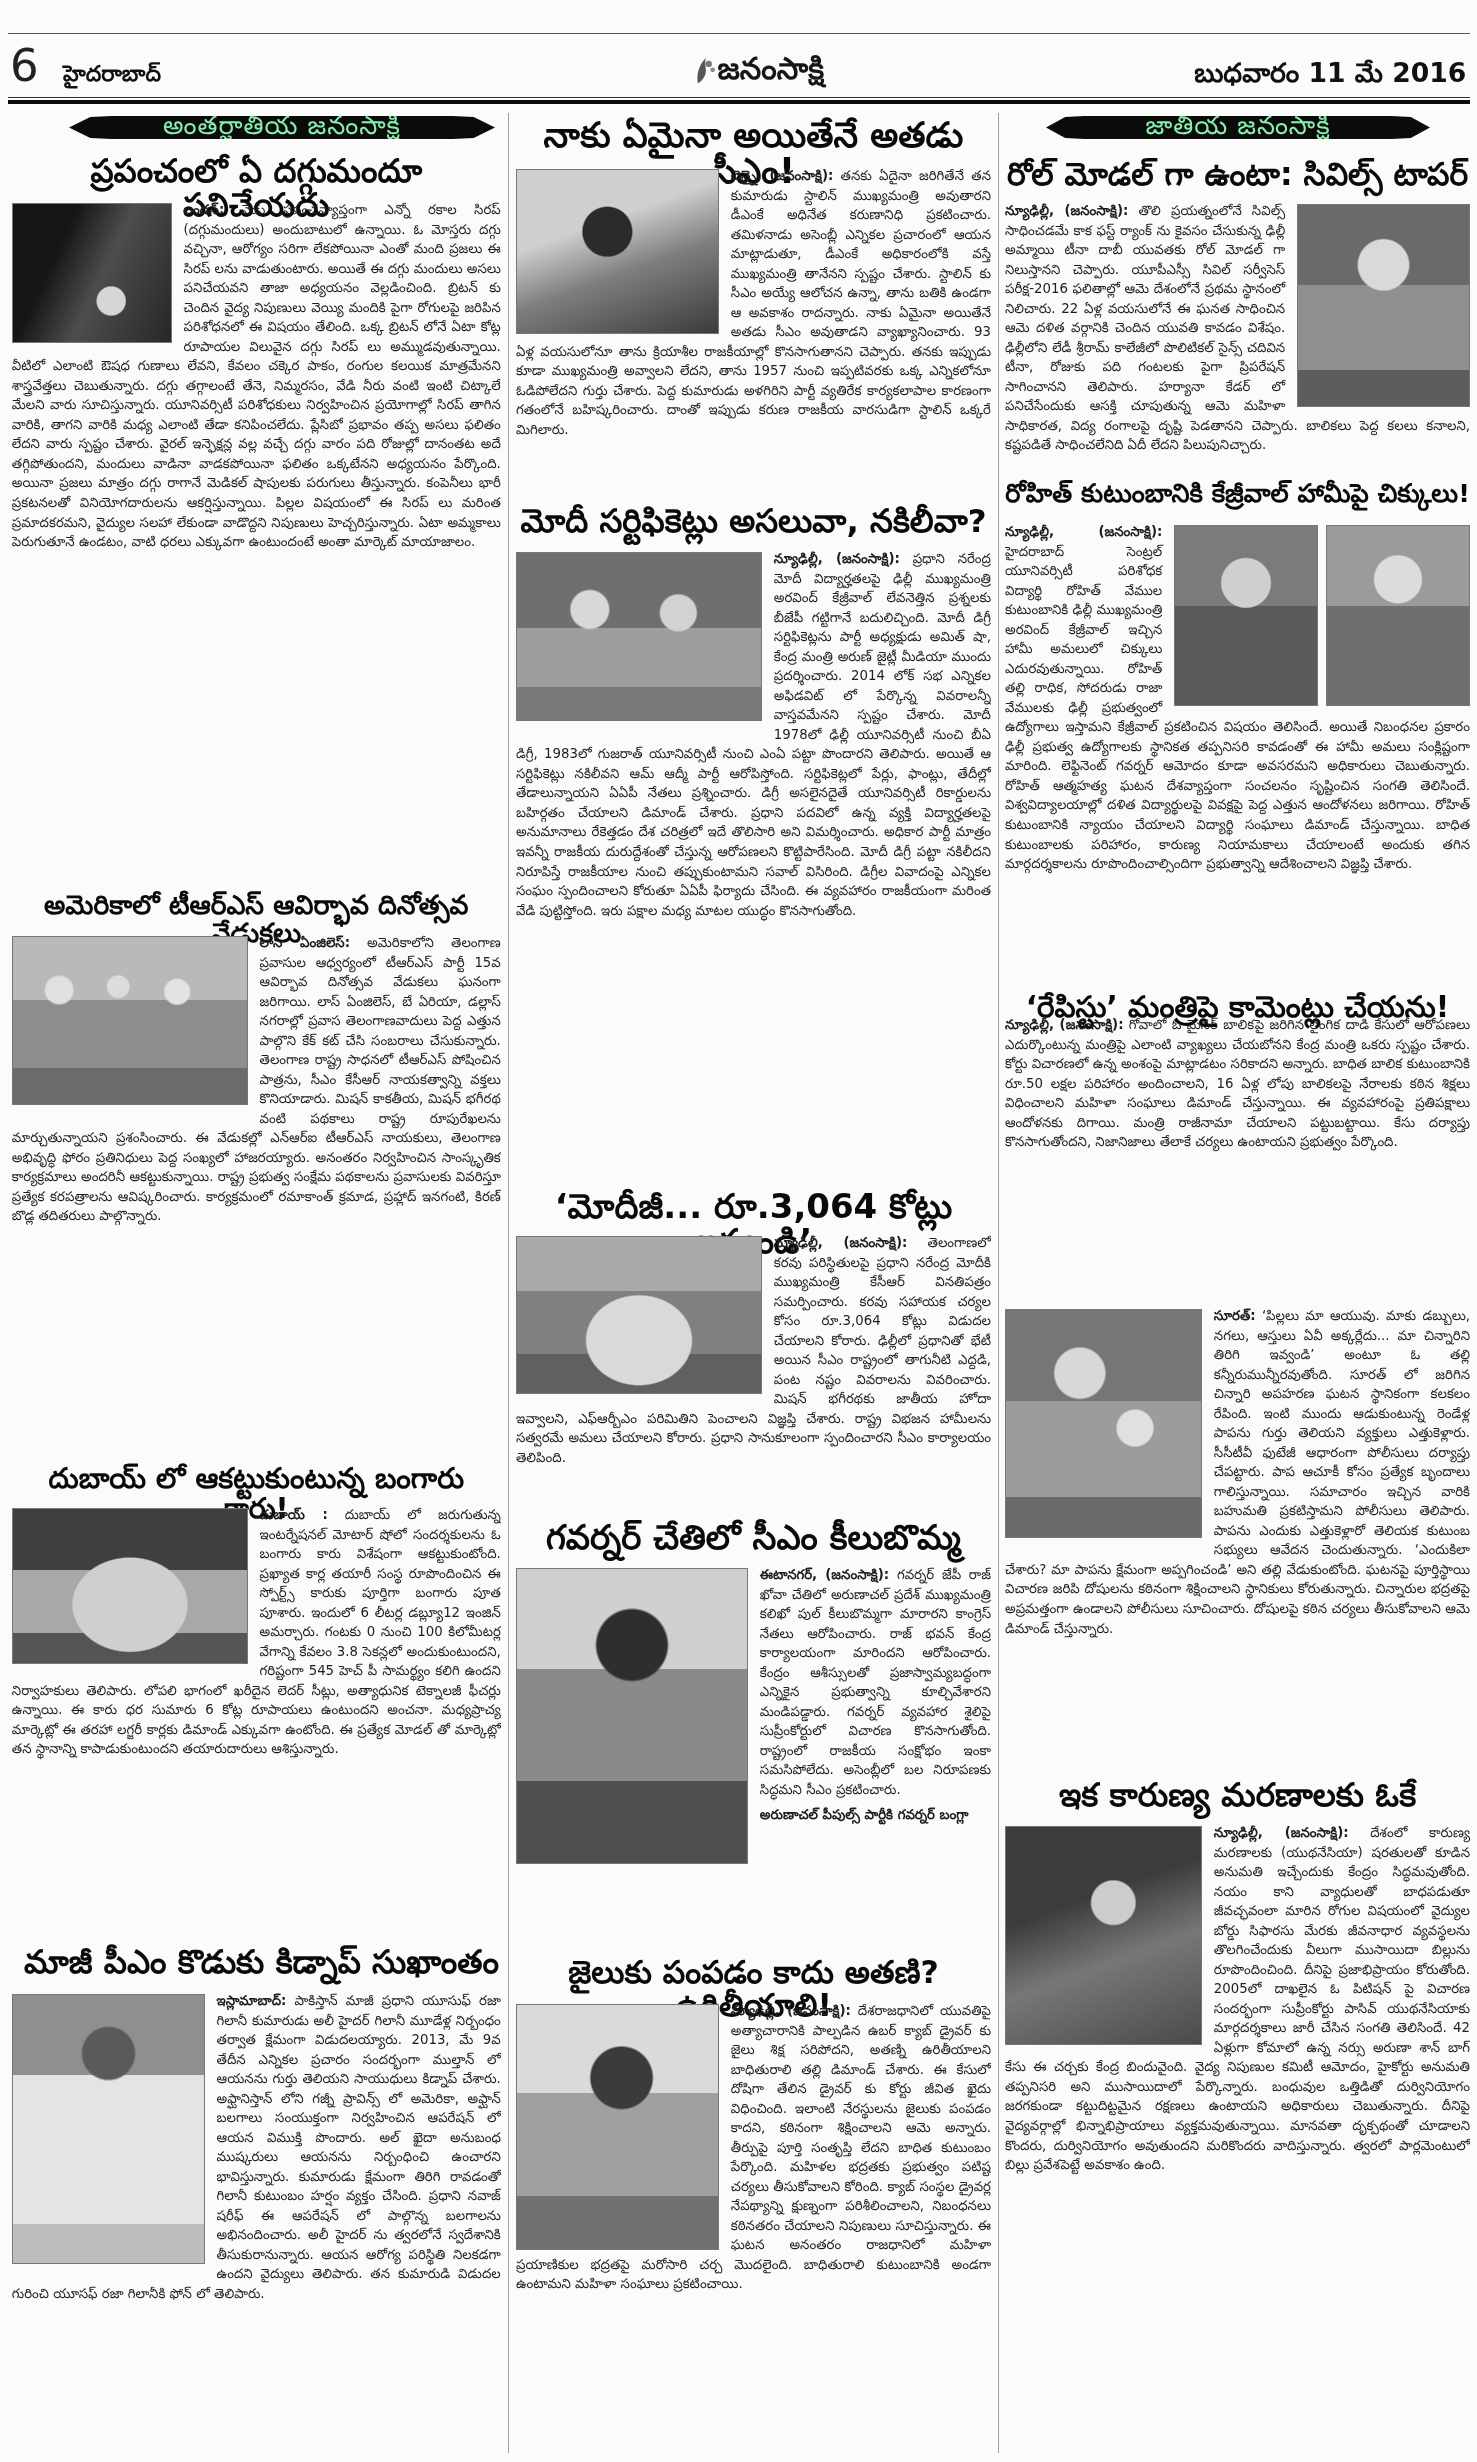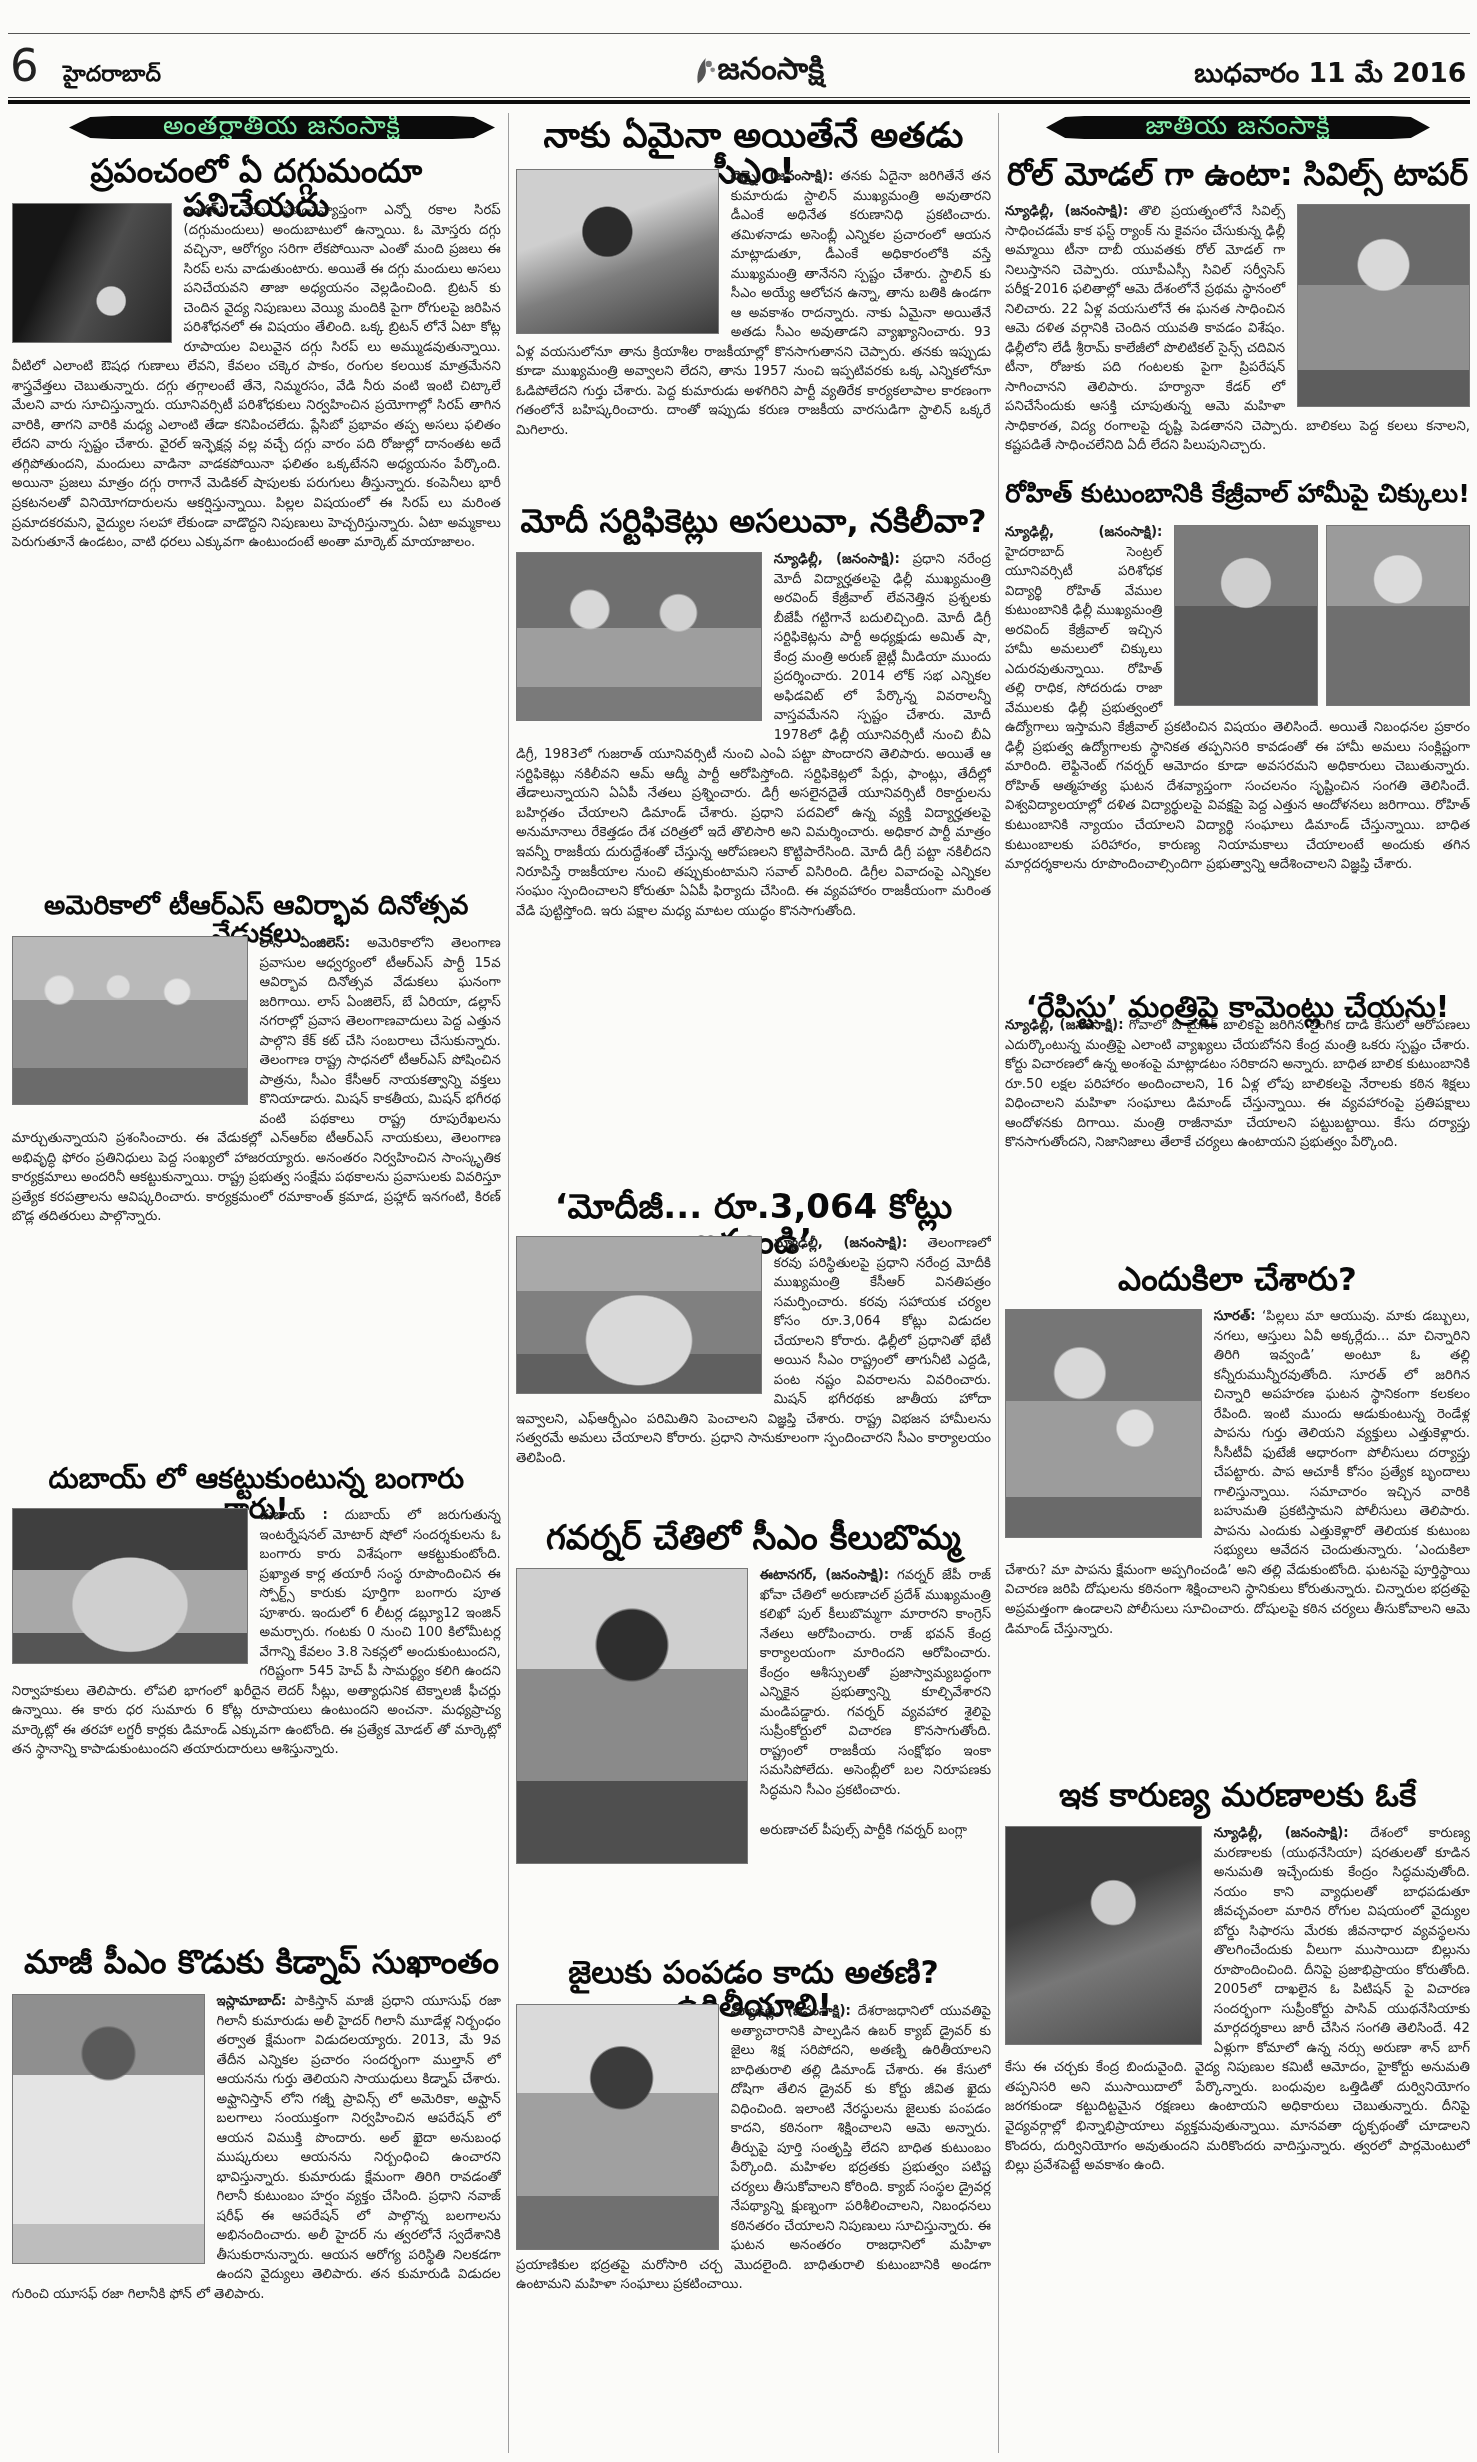--- a/index.html
+++ b/index.html
@@ -21,21 +21,21 @@
   .ribbon{position:absolute;height:23px;background:#0b0b0b;color:#86efac;display:flex;align-items:center;justify-content:center;
           font-size:25.6px;font-weight:400;letter-spacing:1px;
           clip-path:polygon(0 50%,5% 4%,10% 0,90% 0,95% 4%,100% 50%,95% 96%,90% 100%,10% 100%,5% 96%)}
 
   
   .headline{position:absolute;font-weight:700;color:#0a0a0a;text-align:center;line-height:1.04;letter-spacing:0}
 
   
   .article{position:absolute;overflow:hidden;text-align:justify;font-size:13.3px;line-height:1.47;color:#1d1d1d}
   .article .dateline{font-weight:700}
-  .article .note{font-weight:400;margin-top:21px}
+  .article .note{font-weight:700;margin-top:6px}
   .photo{float:left;margin:3px 11.8px 4.9px 0;background:#999;box-shadow:inset 0 0 0 1px #777}
   .photo.right{float:right;margin:3px 0 4.9px 11.8px}
   .photo-pair{float:right;margin:3px 0 4.9px 11.8px;display:flex;gap:7.9px}
   .photo-pair .photo{float:none;margin:0}
 
   
   .ph-syrup{background:
       radial-gradient(circle at 62% 70%, #d6d6d6 0 10%, transparent 11%),
       linear-gradient(115deg,#161616 0 30%,#4d4d4d 55%,#262626 100%)}
   .ph-group{background:
@@ -193,21 +193,20 @@
     <b class="dateline">న్యూఢిల్లీ, (జనంసాక్షి):</b>
     <span>హైదరాబాద్ సెంట్రల్ యూనివర్సిటీ పరిశోధక విద్యార్థి రోహిత్ వేముల కుటుంబానికి ఢిల్లీ ముఖ్యమంత్రి అరవింద్ కేజ్రీవాల్ ఇచ్చిన హామీ అమలులో చిక్కులు ఎదురవుతున్నాయి. రోహిత్ తల్లి రాధిక, సోదరుడు రాజా వేములకు ఢిల్లీ ప్రభుత్వంలో ఉద్యోగాలు ఇస్తామని కేజ్రీవాల్ ప్రకటించిన విషయం తెలిసిందే. అయితే నిబంధనల ప్రకారం ఢిల్లీ ప్రభుత్వ ఉద్యోగాలకు స్థానికత తప్పనిసరి కావడంతో ఈ హామీ అమలు సంక్లిష్టంగా మారింది. లెఫ్టినెంట్ గవర్నర్ ఆమోదం కూడా అవసరమని అధికారులు చెబుతున్నారు. రోహిత్ ఆత్మహత్య ఘటన దేశవ్యాప్తంగా సంచలనం సృష్టించిన సంగతి తెలిసిందే. విశ్వవిద్యాలయాల్లో దళిత విద్యార్థులపై వివక్షపై పెద్ద ఎత్తున ఆందోళనలు జరిగాయి. రోహిత్ కుటుంబానికి న్యాయం చేయాలని విద్యార్థి సంఘాలు డిమాండ్ చేస్తున్నాయి. బాధిత కుటుంబాలకు పరిహారం, కారుణ్య నియామకాలు చేయాలంటే అందుకు తగిన మార్గదర్శకాలను రూపొందించాల్సిందిగా ప్రభుత్వాన్ని ఆదేశించాలని విజ్ఞప్తి చేశారు.</span>
   </div>
 
   <div class="headline" style="left:1005px;top:992px;width:465px;font-size:29.6px">‘రేపిస్టు’ మంత్రిపై కామెంట్లు చేయను!</div>
   <div class="article" style="left:1005px;top:1015px;width:465px;height:245px">
     <b class="dateline">న్యూఢిల్లీ, (జనంసాక్షి):</b>
     <span>గోవాలో ఓ మైనర్ బాలికపై జరిగిన లైంగిక దాడి కేసులో ఆరోపణలు ఎదుర్కొంటున్న మంత్రిపై ఎలాంటి వ్యాఖ్యలు చేయబోనని కేంద్ర మంత్రి ఒకరు స్పష్టం చేశారు. కోర్టు విచారణలో ఉన్న అంశంపై మాట్లాడటం సరికాదని అన్నారు. బాధిత బాలిక కుటుంబానికి రూ.50 లక్షల పరిహారం అందించాలని, 16 ఏళ్ల లోపు బాలికలపై నేరాలకు కఠిన శిక్షలు విధించాలని మహిళా సంఘాలు డిమాండ్ చేస్తున్నాయి. ఈ వ్యవహారంపై ప్రతిపక్షాలు ఆందోళనకు దిగాయి. మంత్రి రాజీనామా చేయాలని పట్టుబట్టాయి. కేసు దర్యాప్తు కొనసాగుతోందని, నిజానిజాలు తేలాకే చర్యలు ఉంటాయని ప్రభుత్వం పేర్కొంది.</span>
   </div>
 
-  <div class="headline" style="left:1005px;top:1263px;width:465px;font-size:32.5px">ఎందుకిలా చేశారు?</div>
   <div class="article" style="left:1005px;top:1306px;width:465px;height:470px">
     <div class="photo ph-mother" style="width:197px;height:229px"></div>
     <b class="dateline">సూరత్:</b>
     <span>‘పిల్లలు మా ఆయువు. మాకు డబ్బులు, నగలు, ఆస్తులు ఏవీ అక్కర్లేదు... మా చిన్నారిని తిరిగి ఇవ్వండి’ అంటూ ఓ తల్లి కన్నీరుమున్నీరవుతోంది. సూరత్ లో జరిగిన చిన్నారి అపహరణ ఘటన స్థానికంగా కలకలం రేపింది. ఇంటి ముందు ఆడుకుంటున్న రెండేళ్ల పాపను గుర్తు తెలియని వ్యక్తులు ఎత్తుకెళ్లారు. సీసీటీవీ ఫుటేజీ ఆధారంగా పోలీసులు దర్యాప్తు చేపట్టారు. పాప ఆచూకీ కోసం ప్రత్యేక బృందాలు గాలిస్తున్నాయి. సమాచారం ఇచ్చిన వారికి బహుమతి ప్రకటిస్తామని పోలీసులు తెలిపారు. పాపను ఎందుకు ఎత్తుకెళ్లారో తెలియక కుటుంబ సభ్యులు ఆవేదన చెందుతున్నారు. ‘ఎందుకిలా చేశారు? మా పాపను క్షేమంగా అప్పగించండి’ అని తల్లి వేడుకుంటోంది. ఘటనపై పూర్తిస్థాయి విచారణ జరిపి దోషులను కఠినంగా శిక్షించాలని స్థానికులు కోరుతున్నారు. చిన్నారుల భద్రతపై అప్రమత్తంగా ఉండాలని పోలీసులు సూచించారు. దోషులపై కఠిన చర్యలు తీసుకోవాలని ఆమె డిమాండ్ చేస్తున్నారు.</span>
   </div>
 
   <div class="headline" style="left:1005px;top:1779px;width:465px;font-size:32.5px">ఇక కారుణ్య మరణాలకు ఓకే</div>
   <div class="article" style="left:1005px;top:1823px;width:465px;height:630px">
     <div class="photo ph-mercy" style="width:197px;height:219px"></div>
     <b class="dateline">న్యూఢిల్లీ, (జనంసాక్షి):</b>

